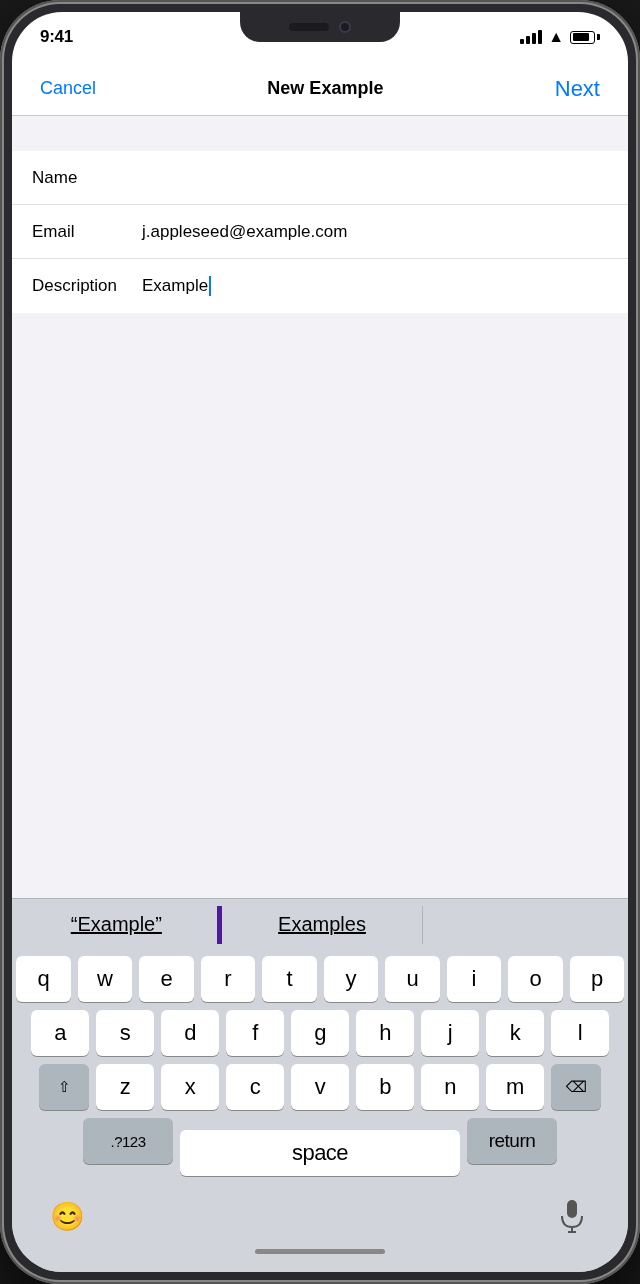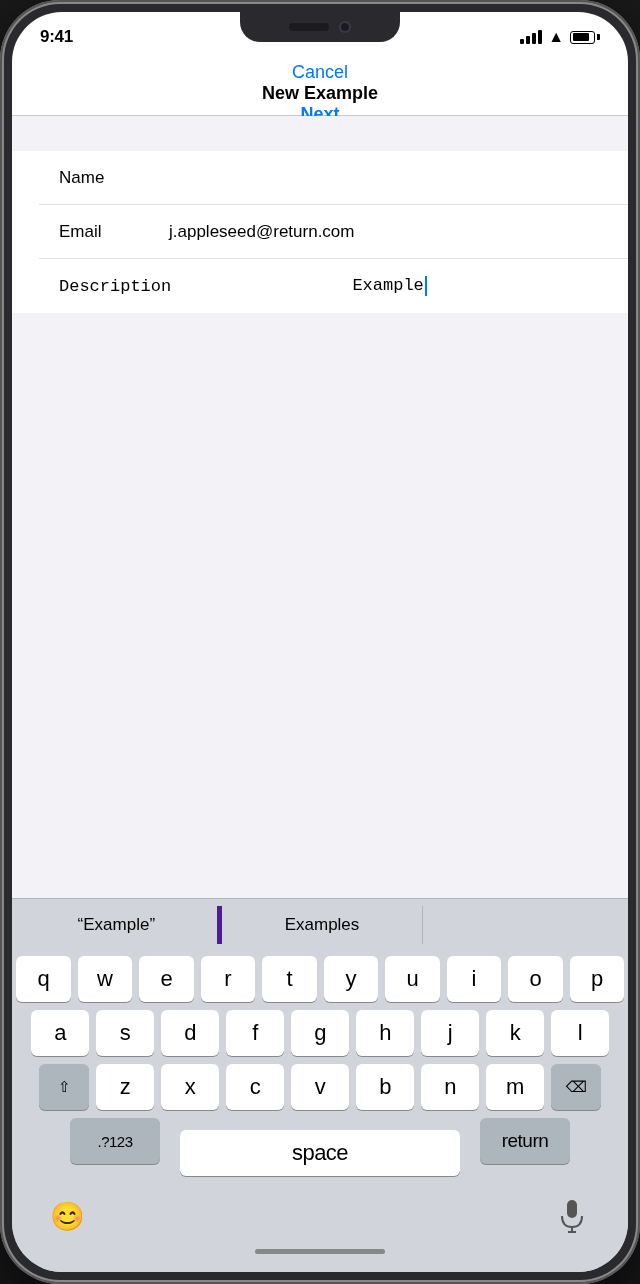--- a/index.html
+++ b/index.html
@@ -124,67 +124,64 @@
     
     .nav-bar {
       height: 54px;
       background: white;
       border-bottom: 1px solid #c8c8cc;
       display: flex;
       align-items: center;
       justify-content: space-between;
       padding: 0 28px;
       flex-shrink: 0;
-      flex-direction: column;
     }
 
     .nav-cancel {
       color: #007aff;
       font-size: 18px;
       cursor: pointer;
     }
 
     .nav-title {
       font-size: 18px;
       font-weight: 600;
       color: #000;
     }
 
     .nav-next {
       color: #007aff;
-      font-size: 18px;
-      font-weight: 700;
+      font-size: 22px;
+      font-weight: 400;
       cursor: pointer;
     }
 
     
     .section-gap {
       height: 35px;
       background: #f2f2f7;
       flex-shrink: 0;
     }
 
     
     .form-section {
       background: white;
       flex-shrink: 0;
-      padding-left: 27px;
     }
 
     .form-row {
       display: flex;
       align-items: center;
       min-height: 54px;
       border-bottom: 1px solid #e0e0e5;
       padding: 0 20px;
     }
 
     .form-row:last-child {
       border-bottom: none;
-      font-family: Liberation Mono, monospace;
     }
 
     .form-label {
       font-size: 17px;
       color: #000;
       min-width: 110px;
     }
 
     .form-value {
       font-size: 17px;
@@ -193,21 +190,20 @@
     }
 
     .form-value.password {
       letter-spacing: 3px;
       font-size: 14px;
       color: #000;
     }
 
     .form-value.active {
       color: #000;
-      text-align: center;
     }
 
     .cursor {
       display: inline-block;
       width: 2px;
       height: 20px;
       background: #007aff;
       margin-left: 1px;
       vertical-align: middle;
       animation: blink 1s infinite;
@@ -238,24 +234,25 @@
       display: flex;
       align-items: center;
       padding: 0 4px;
     }
 
     .autocomplete-item {
       flex: 1;
       display: flex;
       align-items: center;
       justify-content: center;
-      font-size: 17px;
+      font-size: 20px;
       color: #000;
       height: 38px;
       cursor: pointer;
+      text-decoration: underline;
     }
 
     .autocomplete-item:nth-child(2) {
       border-left: 5px solid #4c1d95;
       border-right: 1px solid #b0b4bb;
     }
 
     .autocomplete-item.quoted {
       color: #000;
     }
@@ -435,21 +432,21 @@
     <div class="section-gap"></div>
 
     <div class="form-section">
 
       <div class="form-row">
         <span class="form-label">Name</span>
       </div>
 
       <div class="form-row">
         <span class="form-label">Email</span>
-        <span class="form-value">j.appleseed@return.com</span>
+        <span class="form-value">j.appleseed@example.com</span>
       </div>
 
 
       <div class="form-row">
         <span class="form-label">Description</span>
         <span class="form-value active">Example<span class="cursor"></span></span>
       </div>
 
     </div>
 
@@ -499,21 +496,21 @@
           <div class="key">z</div>
           <div class="key">x</div>
           <div class="key">c</div>
           <div class="key">v</div>
           <div class="key">b</div>
           <div class="key">n</div>
           <div class="key">m</div>
           <div class="key special delete-key">⌫</div>
         </div>
 
-        <div class="key-row" style="gap:20px;">
+        <div class="key-row" style="gap:7px;">
           <div class="key wide">.?123</div>
           <div class="key space">space</div>
           <div class="key return-key">return</div>
         </div>
 
       </div>
 
       <div class="bottom-bar">
         <div class="bottom-icon">
           <span style="font-size:28px;">😊</span>

